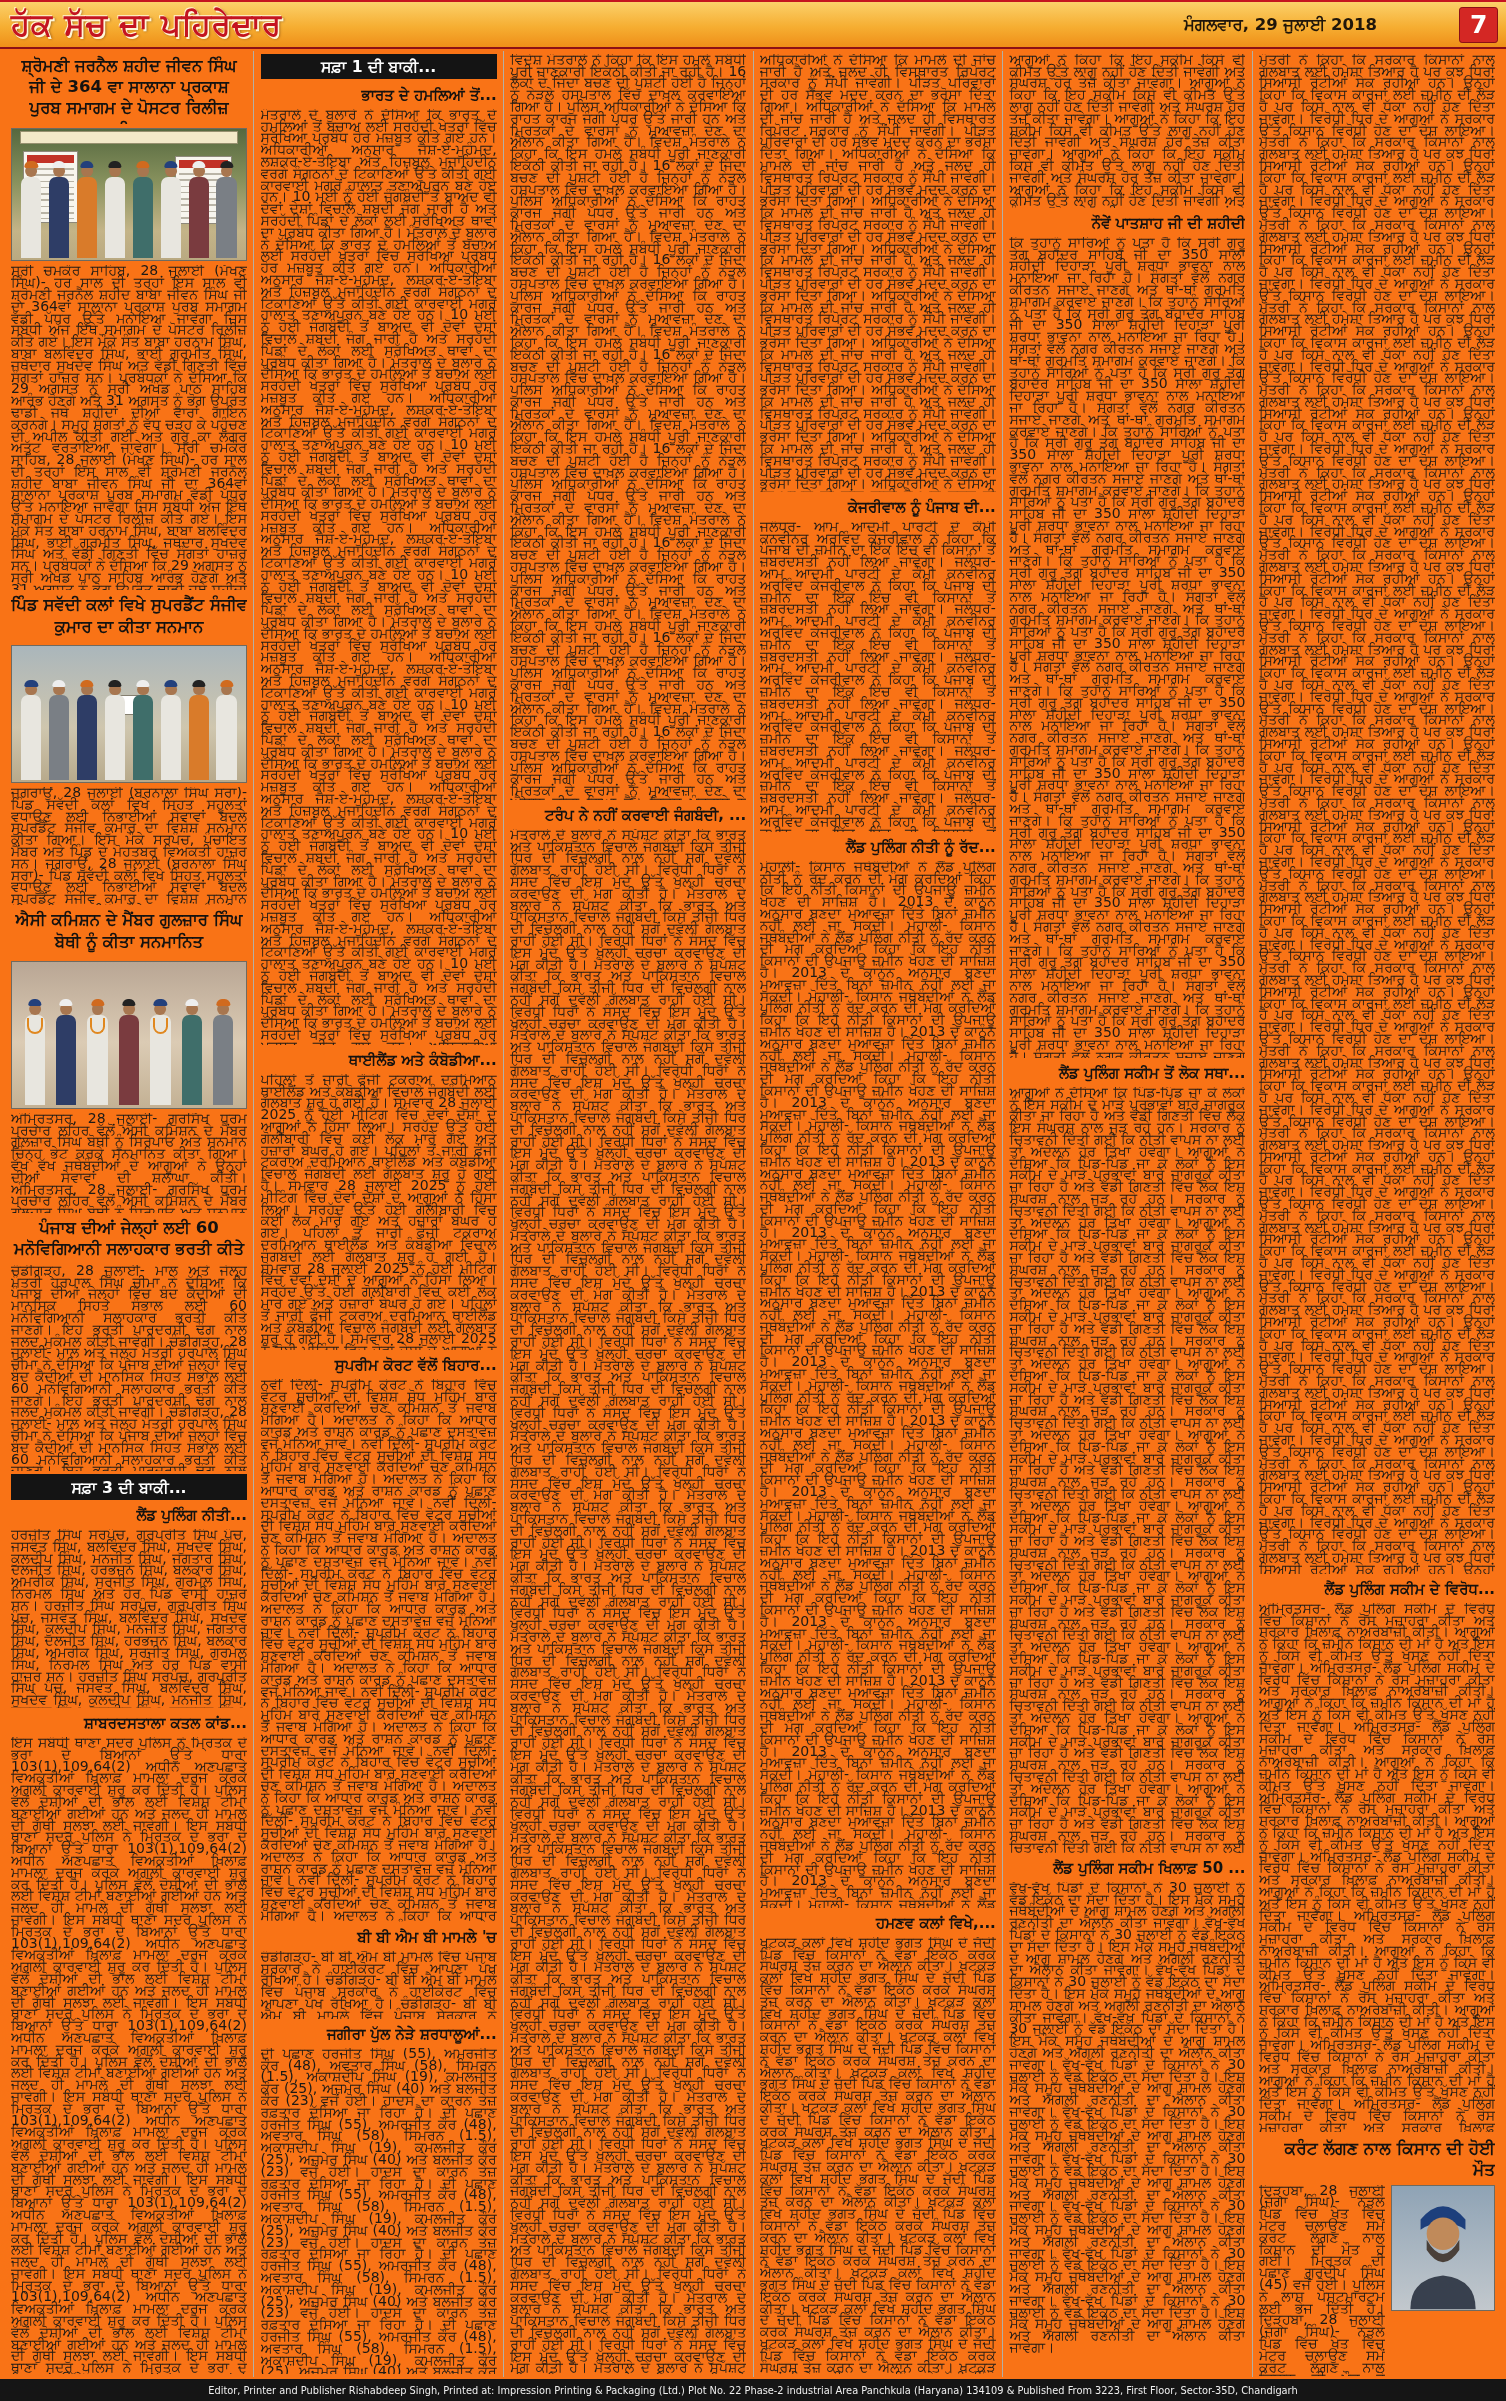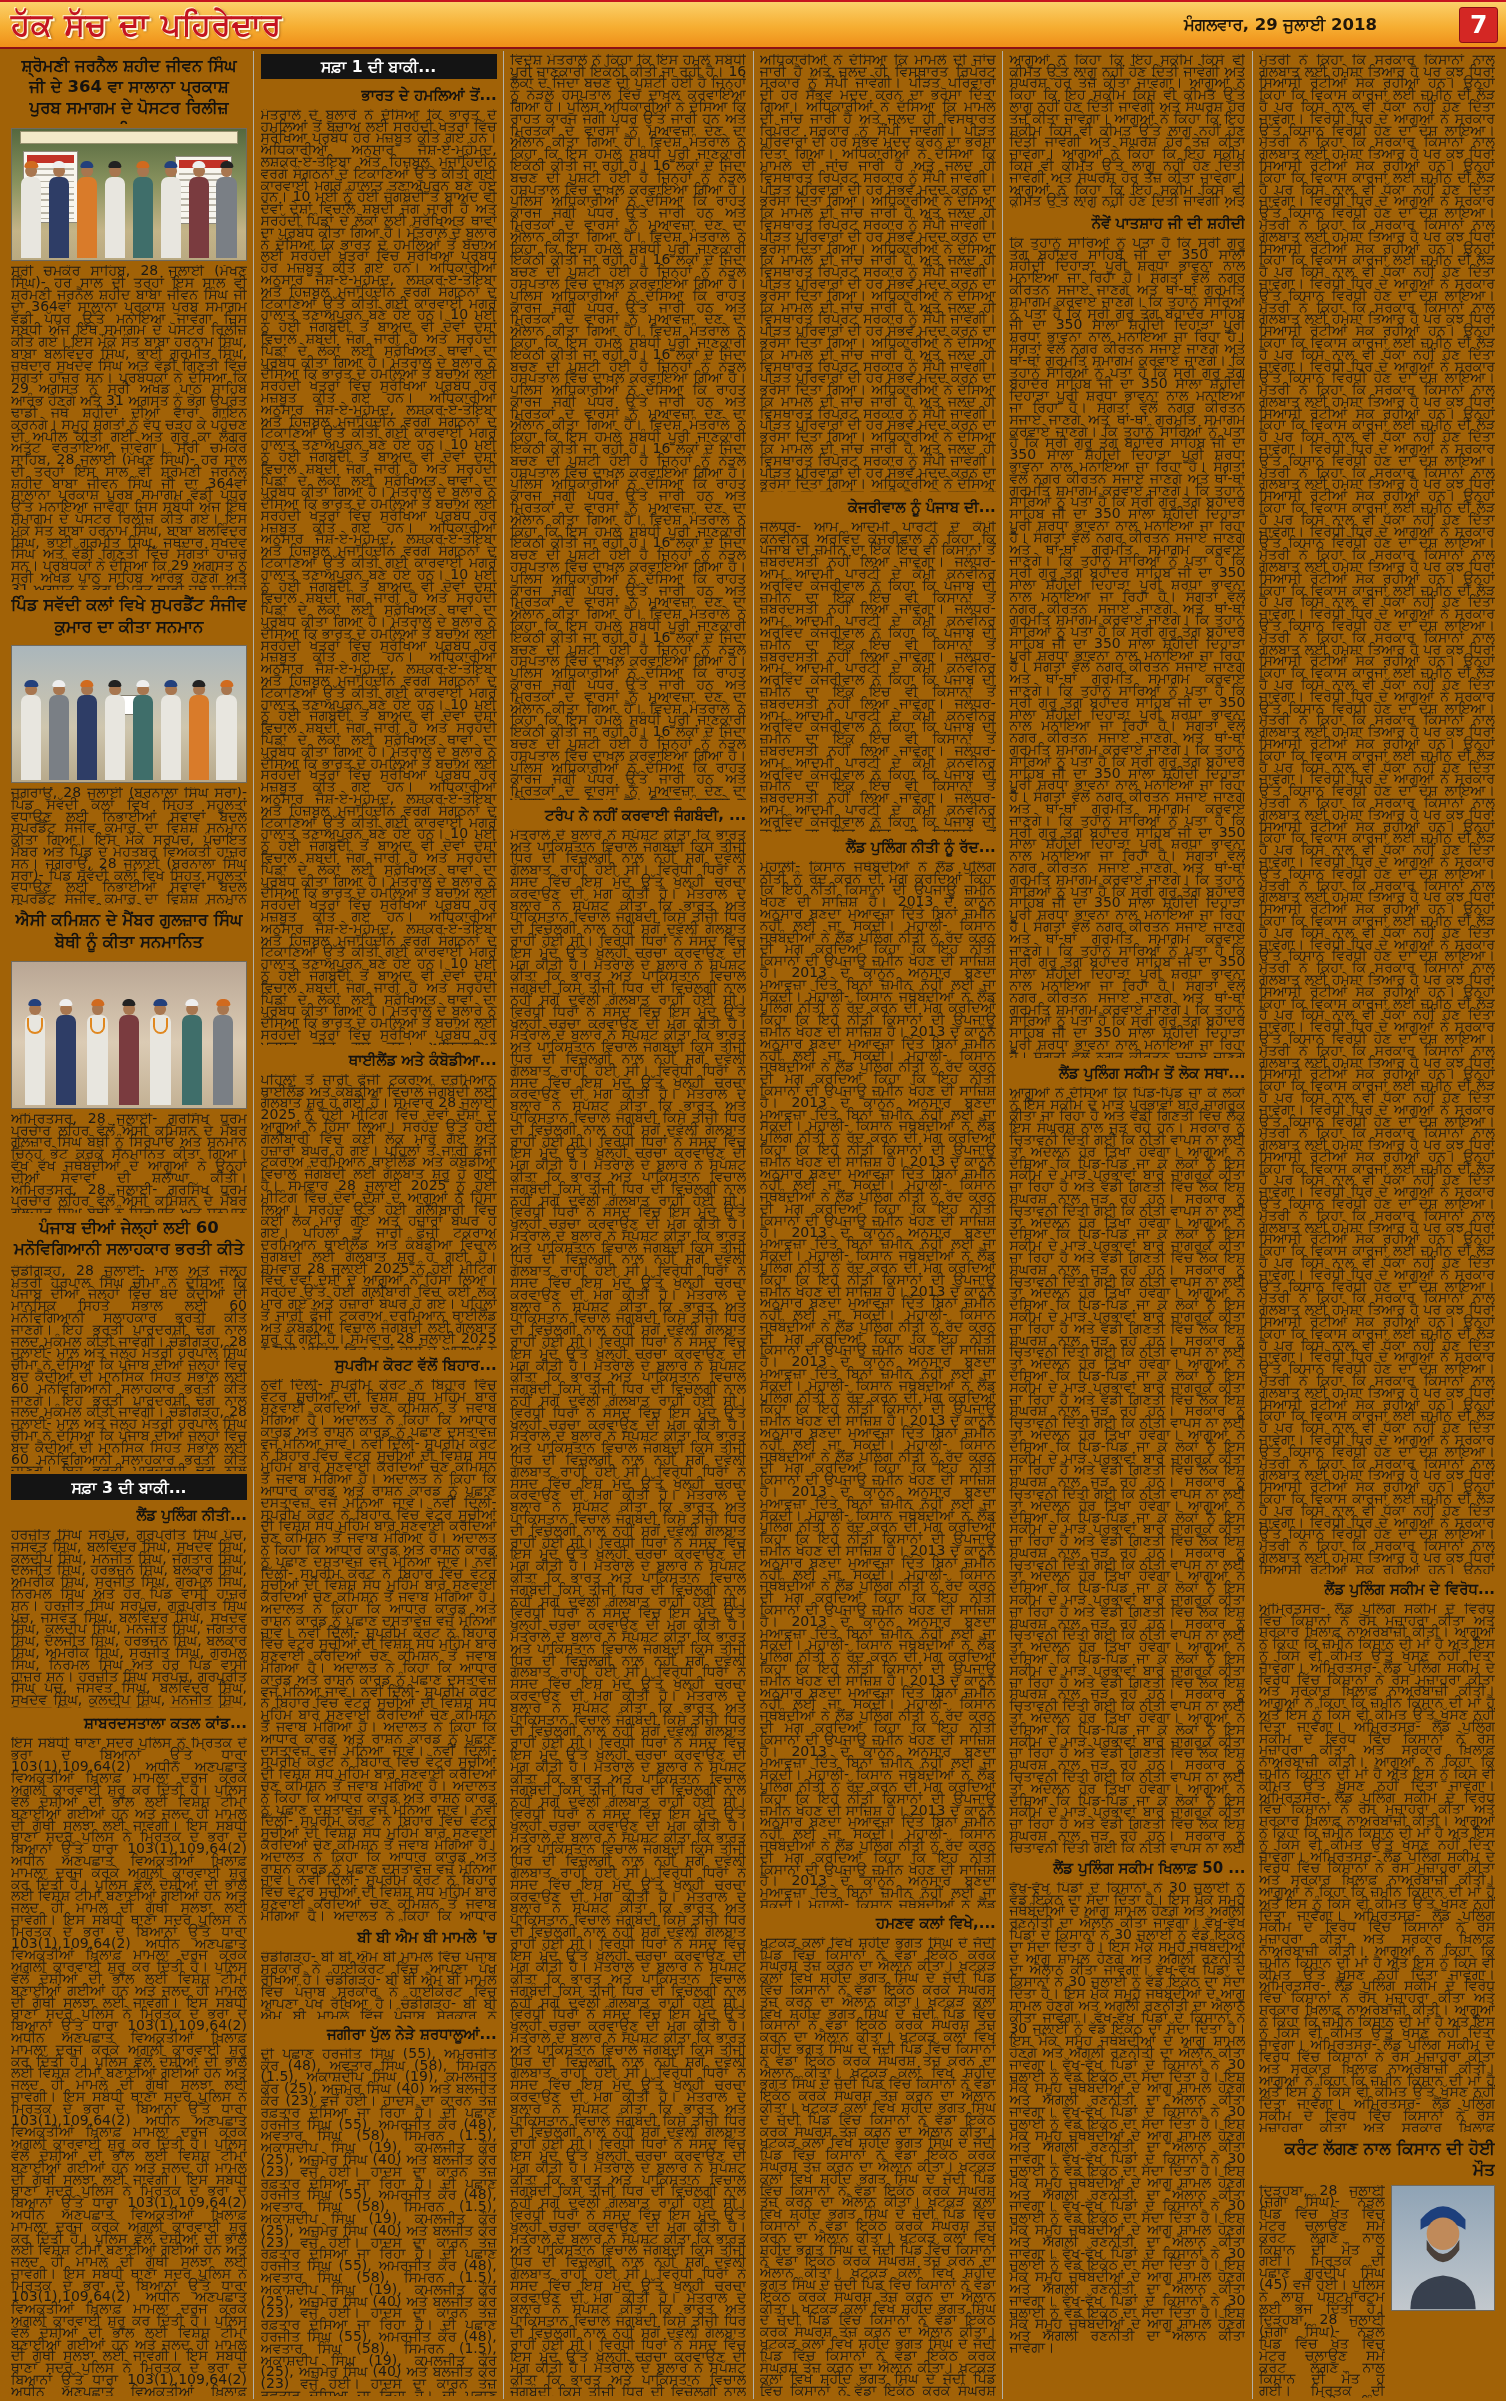--- a/index.html
+++ b/index.html
@@ -1,17 +1,17 @@
 <!DOCTYPE html>
 <html style="font-size:12.6px"><head>
 <meta charset="utf-8">
 <style>
   *{box-sizing:border-box;margin:0;padding:0;}
   body{width:1506px;height:2401px;background:#cfccc4;font-family:"DejaVu Sans","Liberation Sans",sans-serif;}
-  .page{width:1506px;height:2401px;background:#a16207;display:flex;flex-direction:column;overflow:hidden;}
+  .page{width:1506px;height:2401px;background:#f97316;display:flex;flex-direction:column;overflow:hidden;}
 
   
   .masthead{position:relative;flex:0 0 49px;background:linear-gradient(180deg,#fbd06a 0%,#f6ae32 55%,#ef8f18 100%);
     border-top:2.4px solid #c41420;border-bottom:2.4px solid #8c1016;display:flex;align-items:center;padding:0 11px;}
   .logo{font-size:31px;font-weight:700;color:#c41420;white-space:nowrap;letter-spacing:0.8px;
     text-shadow:1.6px 1.6px 0 #fff7d8,-0.8px -0.8px 0 #fff7d8,2.4px 2.4px 2.4px rgba(60,20,0,.45);}
   .mast-date{margin-left:auto;font-size:16.5px;font-weight:700;color:#20160a;padding-right:118px;}
   .pagebox{position:absolute;right:7.9px;top:4.7px;width:39px;height:36px;background:#d42724;color:#fff;
     font-size:25px;font-weight:700;display:flex;align-items:center;justify-content:center;border:1.6px solid #8c1016;border-radius:3.1px;}
 
@@ -187,15 +187,18 @@
             <path d="M34 52 Q50 80 66 52 L66 62 Q50 86 34 62 Z" fill="#4a4039"></path>
             <path d="M18 120 Q18 90 50 87 Q82 90 82 120 Z" fill="#38404e"></path>
           </svg>
         </div>
         <p class="body">ਦਿੜ੍ਹਬਾ, 28 ਜੁਲਾਈ (ਜੱਗਾ ਸਿੰਘ)- ਨੇੜਲੇ ਪਿੰਡ ਵਿੱਚ ਖੇਤ ਵਿੱਚ ਮੋਟਰ ਚਲਾਉਣ ਸਮੇਂ ਕਰੰਟ ਲੱਗਣ ਨਾਲ ਕਿਸਾਨ ਦੀ ਮੌਤ ਹੋ ਗਈ। ਮ੍ਰਿਤਕ ਦੀ ਪਛਾਣ ਗੁਰਦੀਪ ਸਿੰਘ (45) ਵਜੋਂ ਹੋਈ। ਪੁਲਿਸ ਨੇ ਲਾਸ਼ ਪੋਸਟਮਾਰਟਮ ਲਈ ਭੇਜ ਦਿੱਤੀ ਹੈ। ਦਿੜ੍ਹਬਾ, 28 ਜੁਲਾਈ (ਜੱਗਾ ਸਿੰਘ)- ਨੇੜਲੇ ਪਿੰਡ ਵਿੱਚ ਖੇਤ ਵਿੱਚ ਮੋਟਰ ਚਲਾਉਣ ਸਮੇਂ ਕਰੰਟ ਲੱਗਣ ਨਾਲ ਕਿਸਾਨ ਦੀ ਮੌਤ ਹੋ ਗਈ। ਮ੍ਰਿਤਕ ਦੀ ਪਛਾਣ ਗੁਰਦੀਪ ਸਿੰਘ (45) ਵਜੋਂ ਹੋਈ। ਪੁਲਿਸ ਨੇ ਲਾਸ਼ ਪੋਸਟਮਾਰਟਮ ਲਈ ਭੇਜ ਦਿੱਤੀ ਹੈ। ਦਿੜ੍ਹਬਾ, 28 ਜੁਲਾਈ (ਜੱਗਾ ਸਿੰਘ)- ਨੇੜਲੇ ਪਿੰਡ ਵਿੱਚ ਖੇਤ ਵਿੱਚ ਮੋਟਰ ਚਲਾਉਣ ਸਮੇਂ ਕਰੰਟ ਲੱਗਣ ਨਾਲ ਕਿਸਾਨ ਦੀ ਮੌਤ ਹੋ ਗਈ। ਮ੍ਰਿਤਕ ਦੀ ਪਛਾਣ ਗੁਰਦੀਪ ਸਿੰਘ (45) ਵਜੋਂ ਹੋਈ। ਪੁਲਿਸ ਨੇ ਲਾਸ਼ ਪੋਸਟਮਾਰਟਮ ਲਈ ਭੇਜ ਦਿੱਤੀ ਹੈ। ਦਿੜ੍ਹਬਾ, 28 ਜੁਲਾਈ (ਜੱਗਾ ਸਿੰਘ)- ਨੇੜਲੇ ਪਿੰਡ ਵਿੱਚ ਖੇਤ ਵਿੱਚ ਮੋਟਰ ਚਲਾਉਣ ਸਮੇਂ ਕਰੰਟ ਲੱਗਣ ਨਾਲ ਕਿਸਾਨ ਦੀ ਮੌਤ ਹੋ ਗਈ। ਮ੍ਰਿਤਕ ਦੀ ਪਛਾਣ ਗੁਰਦੀਪ ਸਿੰਘ (45) ਵਜੋਂ ਹੋਈ। ਪੁਲਿਸ ਨੇ ਲਾਸ਼ ਪੋਸਟਮਾਰਟਮ ਲਈ ਭੇਜ ਦਿੱਤੀ ਹੈ। ਦਿੜ੍ਹਬਾ, 28 ਜੁਲਾਈ (ਜੱਗਾ ਸਿੰਘ)- ਨੇੜਲੇ ਪਿੰਡ ਵਿੱਚ ਖੇਤ ਵਿੱਚ ਮੋਟਰ ਚਲਾਉਣ ਸਮੇਂ ਕਰੰਟ ਲੱਗਣ ਨਾਲ ਕਿਸਾਨ ਦੀ ਮੌਤ ਹੋ ਗਈ। ਮ੍ਰਿਤਕ ਦੀ ਪਛਾਣ ਗੁਰਦੀਪ ਸਿੰਘ (45) ਵਜੋਂ ਹੋਈ। ਪੁਲਿਸ ਨੇ ਲਾਸ਼ ਪੋਸਟਮਾਰਟਮ ਲਈ ਭੇਜ ਦਿੱਤੀ ਹੈ।</p>
       </div>
     </section>
 
   </main>
 
+  <footer class="footer">
+    <p class="imprint">Editor, Printer and Publisher Rishabdeep Singh, Printed at: Impression Printing &amp; Packaging (Ltd.) Plot No. 22 Phase-2 industrial Area Panchkula (Haryana) 134109 &amp; Published From 3223, First Floor, Sector-35D, Chandigarh</p>
+  </footer>
 
 </div>
 
 
 </body></html>

